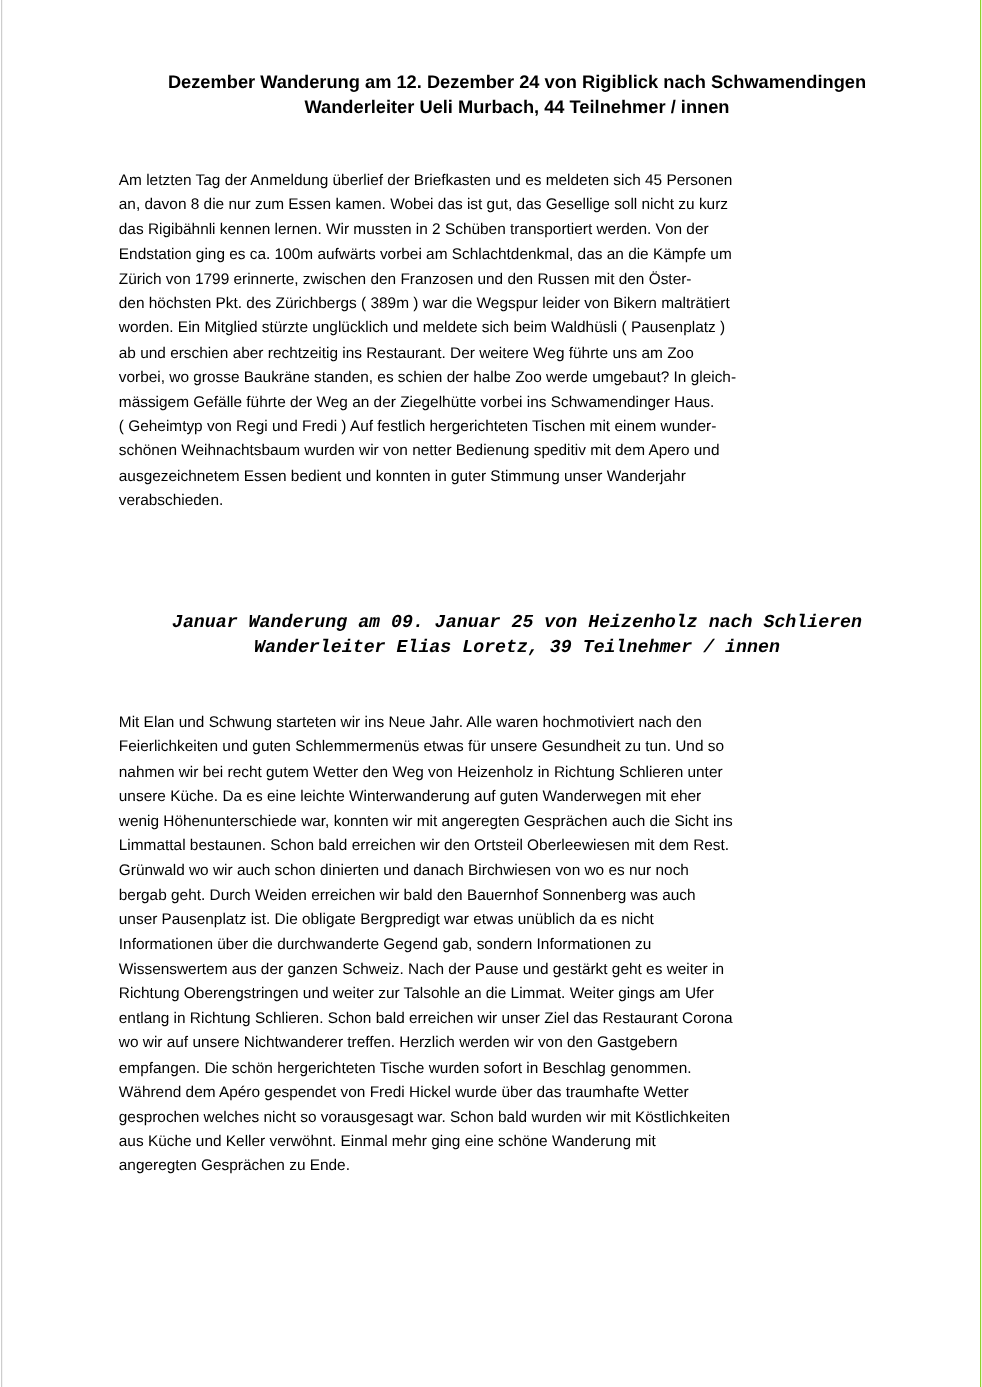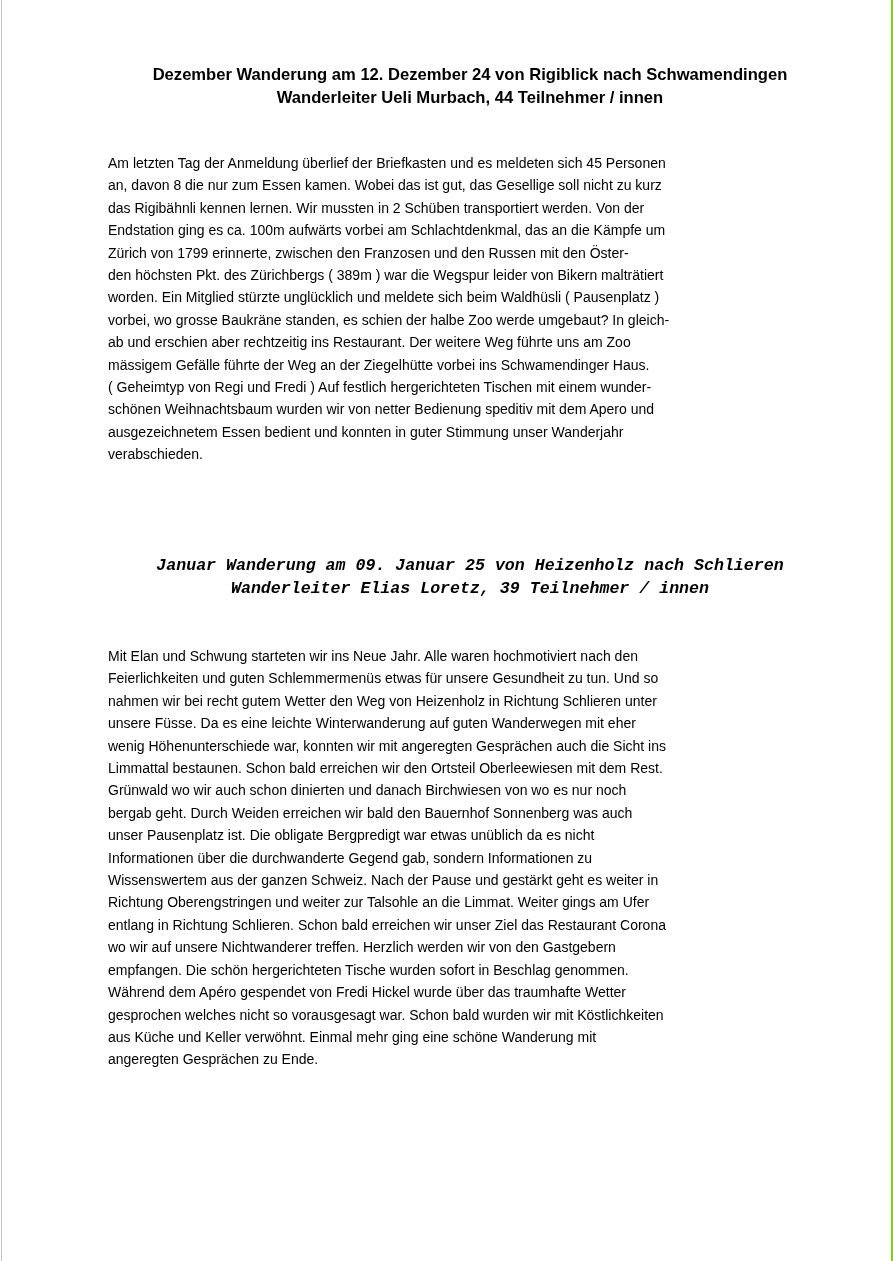--- a/index.html
+++ b/index.html
@@ -3,21 +3,21 @@
   <meta charset="utf-8">
   <style>
     html, body { margin: 0; padding: 0; background: #ffffff; }
     body { width: 893px; height: 1261px; overflow: hidden; }
     .page {
       position: relative;
       width: 889px;
       height: 1261px;
       margin-left: 1px;
       border-left: 1px solid #c8c8c8;
-      border-right: 3px solid #84cc16;
+      border-right: 1px solid #84cc16;
       background: #ffffff;
       box-sizing: content-box;
       font-family: "Liberation Sans", sans-serif;
       color: #000000;
     }
     .section { position: absolute; left: 106px; width: 724px; }
     .heading {
       font-weight: bold;
       font-size: 16.6px;
       line-height: 22.5px;
@@ -48,39 +48,39 @@
   </h2>
 
   <div class="section body-text" id="sec1-body">
     <span>Am letzten Tag der Anmeldung überlief der Briefkasten und es meldeten sich 45 Personen</span>
     <span>an, davon 8 die nur zum Essen kamen. Wobei das ist gut, das Gesellige soll nicht zu kurz</span>
     <span>das Rigibähnli kennen lernen. Wir mussten in 2 Schüben transportiert werden. Von der</span>
     <span>Endstation ging es ca. 100m aufwärts vorbei am Schlachtdenkmal, das an die Kämpfe um</span>
     <span>Zürich von 1799 erinnerte, zwischen den Franzosen und den Russen mit den Öster-</span>
     <span>den höchsten Pkt. des Zürichbergs ( 389m ) war die Wegspur leider von Bikern malträtiert</span>
     <span>worden. Ein Mitglied stürzte unglücklich und meldete sich beim Waldhüsli ( Pausenplatz )</span>
+    <span>ab und erschien aber rechtzeitig ins Restaurant. Der weitere Weg führte uns am Zoo</span>
     <span>vorbei, wo grosse Baukräne standen, es schien der halbe Zoo werde umgebaut? In gleich-</span>
-    <span>ab und erschien aber rechtzeitig ins Restaurant. Der weitere Weg führte uns am Zoo</span>
     <span>mässigem Gefälle führte der Weg an der Ziegelhütte vorbei ins Schwamendinger Haus.</span>
     <span>( Geheimtyp von Regi und Fredi ) Auf festlich hergerichteten Tischen mit einem wunder-</span>
     <span>schönen Weihnachtsbaum wurden wir von netter Bedienung speditiv mit dem Apero und</span>
     <span>ausgezeichnetem Essen bedient und konnten in guter Stimmung unser Wanderjahr</span>
     <span>verabschieden.</span>
   </div>
 
   <h2 class="section heading italic" id="sec2-head">
     <span>Januar Wanderung am 09. Januar 25 von Heizenholz nach Schlieren</span>
     <span>Wanderleiter Elias Loretz, 39 Teilnehmer / innen</span>
   </h2>
 
   <div class="section body-text" id="sec2-body">
     <span>Mit Elan und Schwung starteten wir ins Neue Jahr. Alle waren hochmotiviert nach den</span>
     <span>Feierlichkeiten und guten Schlemmermenüs etwas für unsere Gesundheit zu tun. Und so</span>
     <span>nahmen wir bei recht gutem Wetter den Weg von Heizenholz in Richtung Schlieren unter</span>
-    <span>unsere Füsse. Da es eine leichte Winterwanderung auf guten Wanderwegen mit eher</span>
+    <span>unsere Küche. Da es eine leichte Winterwanderung auf guten Wanderwegen mit eher</span>
     <span>wenig Höhenunterschiede war, konnten wir mit angeregten Gesprächen auch die Sicht ins</span>
     <span>Limmattal bestaunen. Schon bald erreichen wir den Ortsteil Oberleewiesen mit dem Rest.</span>
     <span>Grünwald wo wir auch schon dinierten und danach Birchwiesen von wo es nur noch</span>
     <span>bergab geht. Durch Weiden erreichen wir bald den Bauernhof Sonnenberg was auch</span>
     <span>unser Pausenplatz ist. Die obligate Bergpredigt war etwas unüblich da es nicht</span>
     <span>Informationen über die durchwanderte Gegend gab, sondern Informationen zu</span>
     <span>Wissenswertem aus der ganzen Schweiz. Nach der Pause und gestärkt geht es weiter in</span>
     <span>Richtung Oberengstringen und weiter zur Talsohle an die Limmat. Weiter gings am Ufer</span>
     <span>entlang in Richtung Schlieren. Schon bald erreichen wir unser Ziel das Restaurant Corona</span>
     <span>wo wir auf unsere Nichtwanderer treffen. Herzlich werden wir von den Gastgebern</span>

